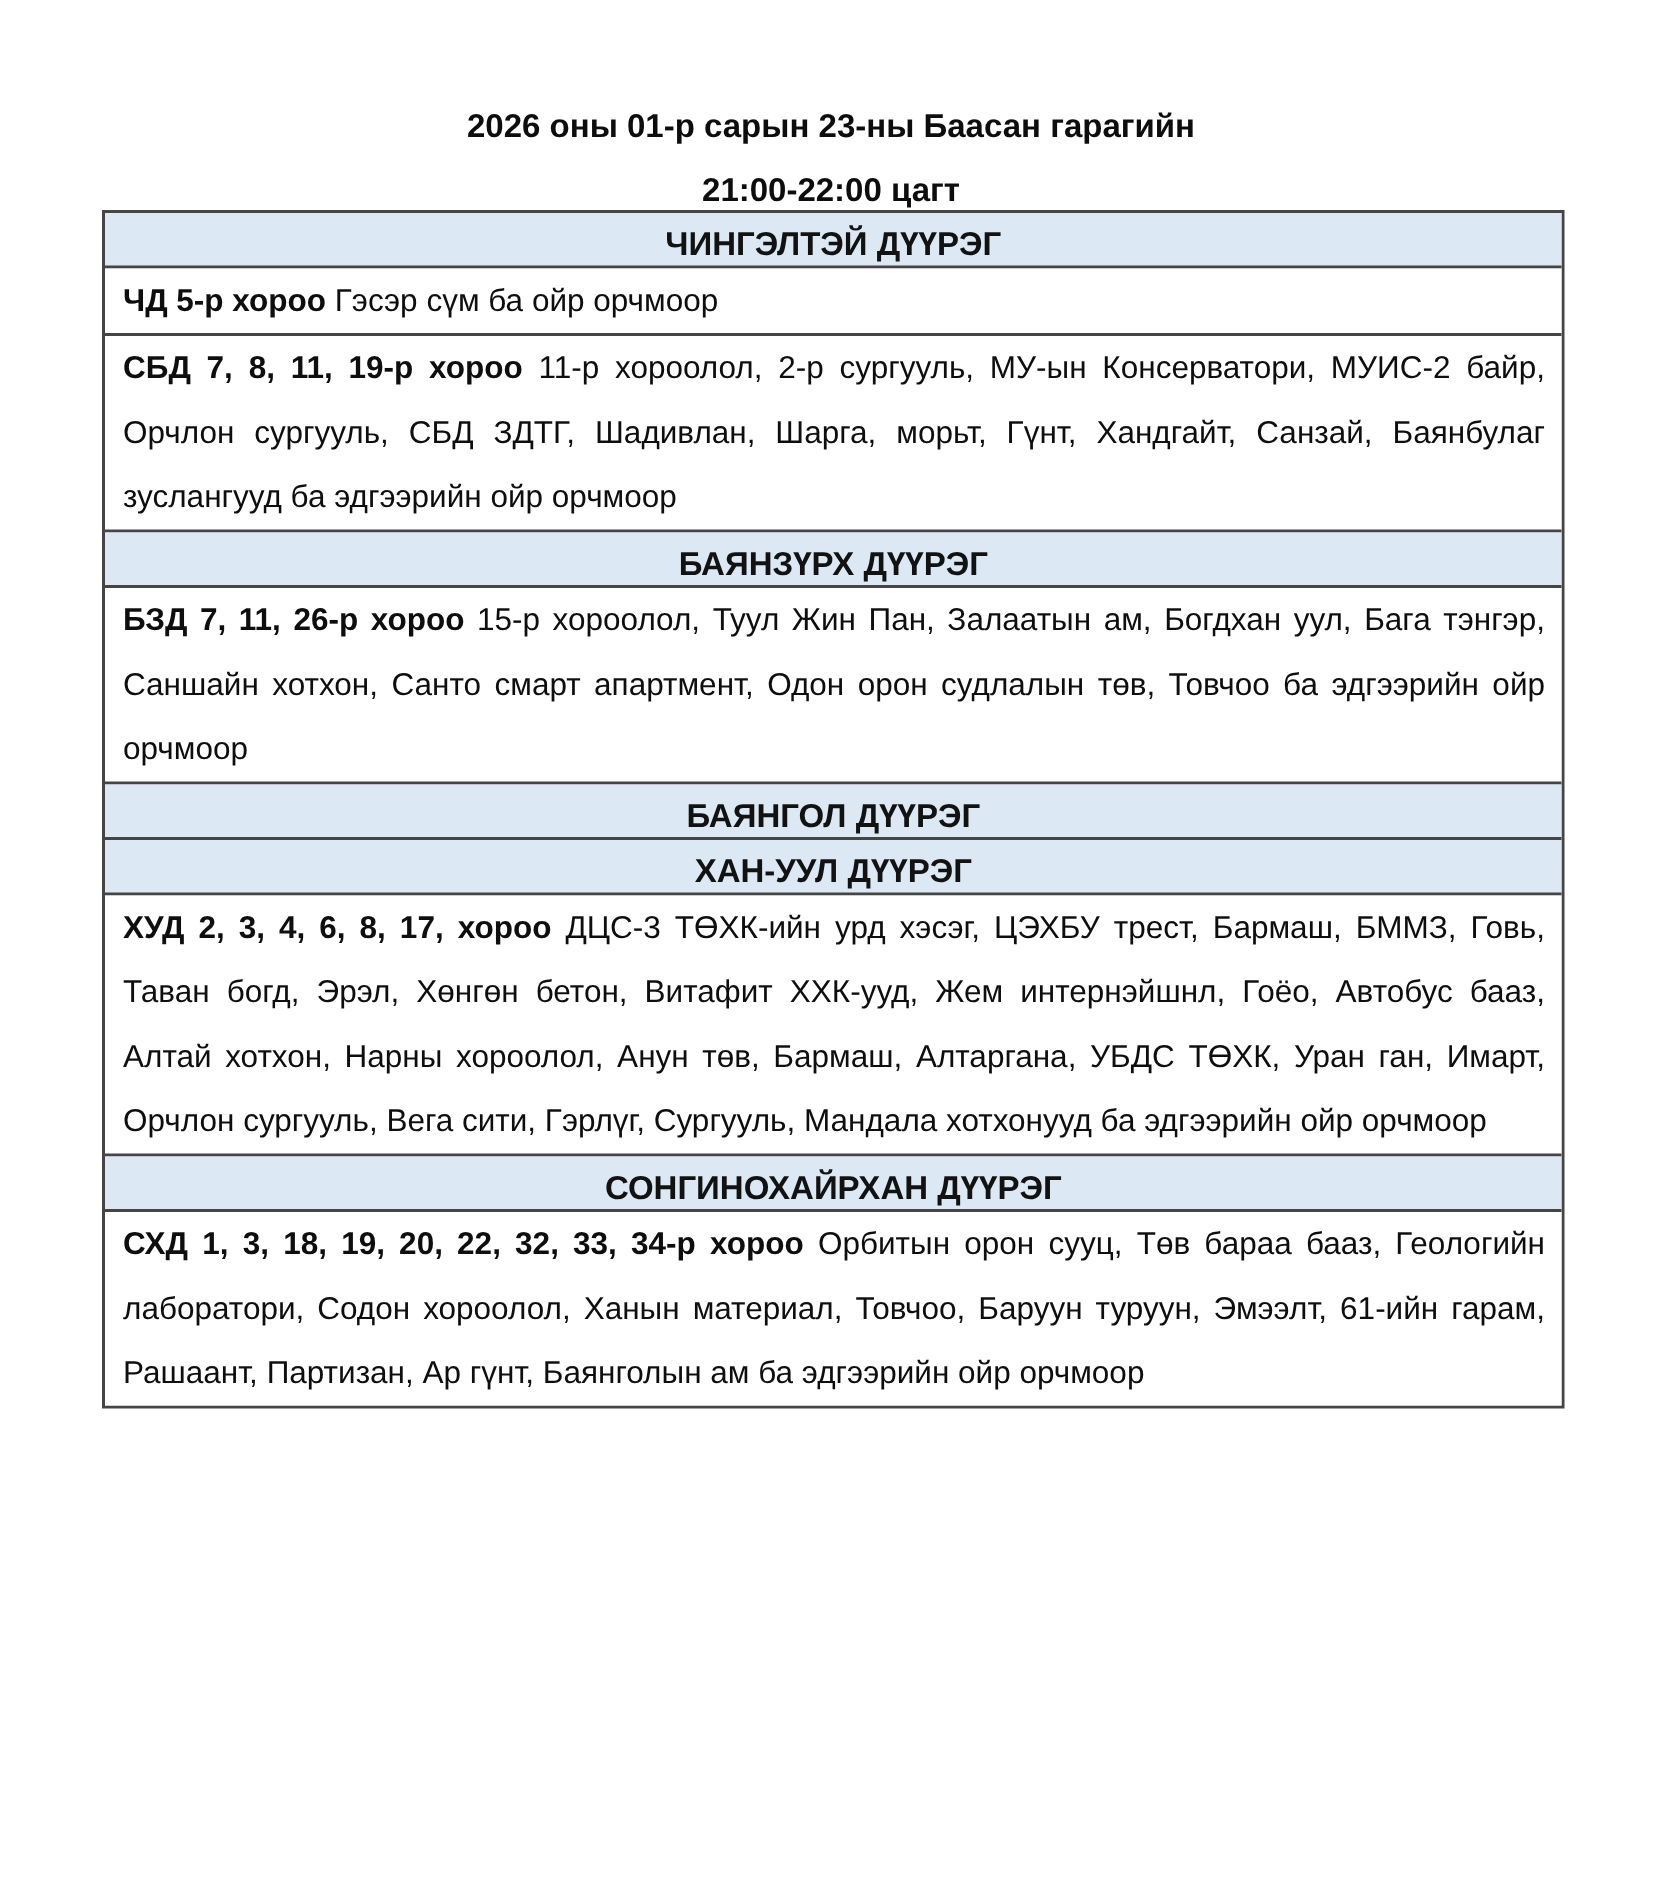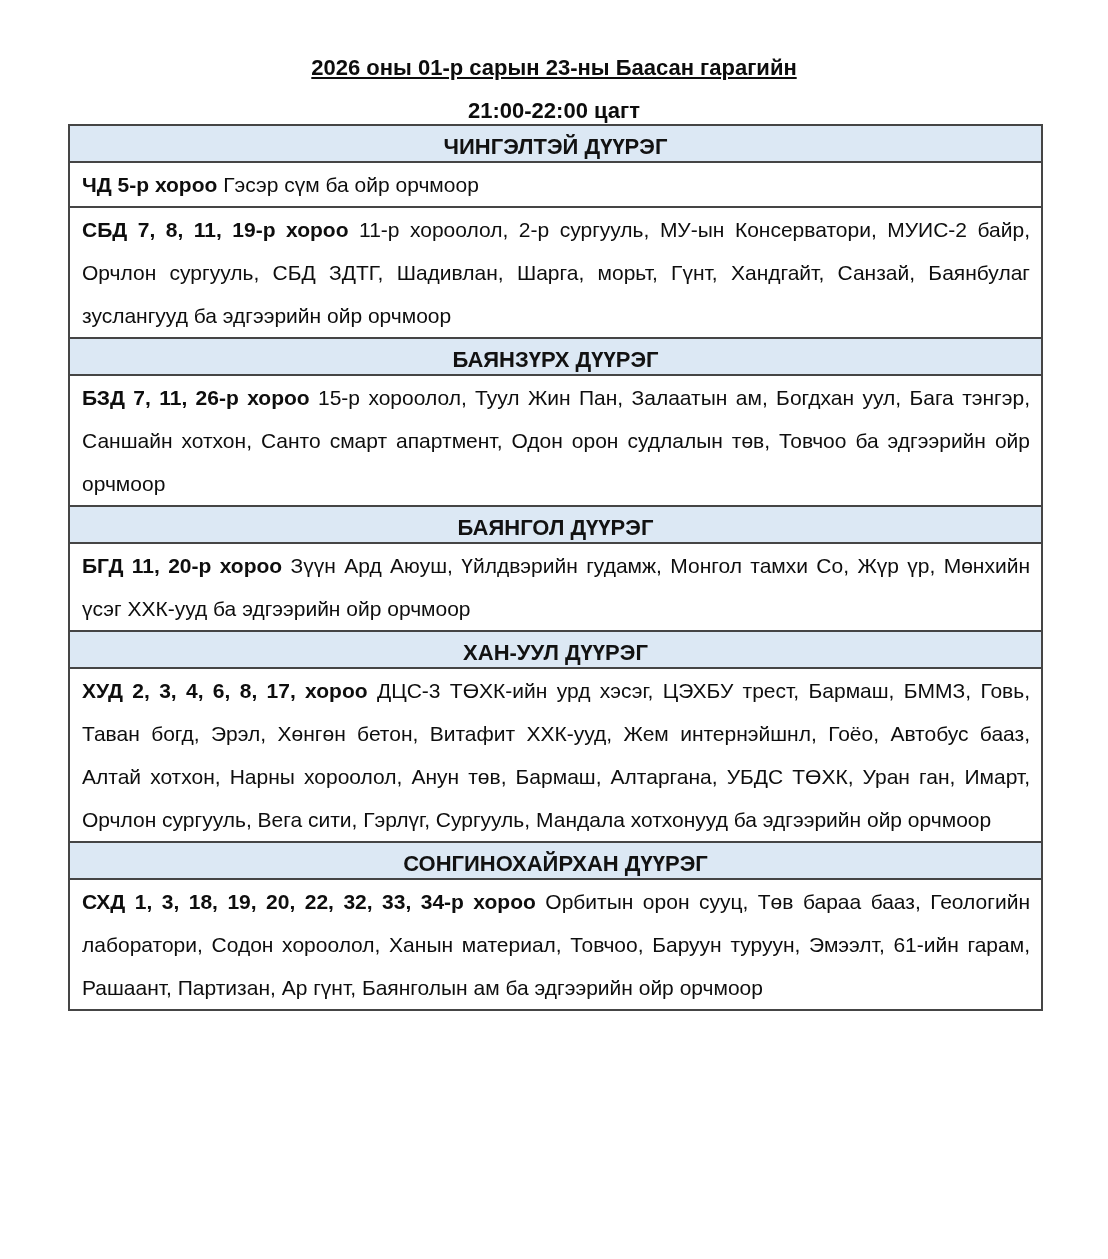--- a/index.html
+++ b/index.html
@@ -5,21 +5,21 @@
   html, body { margin:0; padding:0; }
   body {
     width:1108px; height:1259px; background:#ffffff;
     font-family:"Liberation Sans", sans-serif; color:#111;
   }
   .page { position:relative; width:1108px; height:1259px; background:#fff; overflow:hidden; }
 
   .doc-title {
     text-align:center; font-weight:bold; font-size:22px; line-height:27px; color:#0d0d0d;
   }
-  .doc-title.line1 { padding-top:54px;text-decoration:underline; }
+  .doc-title.line1 { padding-top:70px; }
   .doc-title.line2 { margin-top:16px; }
 
   .outage-table {
     margin-left:68px; width:975px; box-sizing:border-box;
     border:2px solid #454545; background:#fff;
   }
   .district-header {
     background:#dce8f4; text-align:center; font-weight:bold;
     font-size:22px; line-height:25px; padding:8px 6px 2px; color:#121212;
     border-bottom:2px solid #454545;
@@ -49,21 +49,20 @@
 
     <div class="district-header">ЧИНГЭЛТЭЙ ДҮҮРЭГ</div>
     <div class="district-row"><span class="khoroo">ЧД 5-р хороо</span> <span class="areas">Гэсэр сүм ба ойр орчмоор</span></div>
 
     <div class="district-row"><span class="khoroo">СБД 7, 8, 11, 19-р хороо</span> <span class="areas">11-р хороолол, 2-р сургууль, МУ-ын Консерватори, МУИС-2 байр, Орчлон сургууль, СБД ЗДТГ, Шадивлан, Шарга, морьт, Гүнт, Хандгайт, Санзай, Баянбулаг зуслангууд ба эдгээрийн ойр орчмоор</span></div>
 
     <div class="district-header">БАЯНЗҮРХ ДҮҮРЭГ</div>
     <div class="district-row"><span class="khoroo">БЗД 7, 11, 26-р хороо</span> <span class="areas">15-р хороолол, Туул Жин Пан,  Залаатын ам, Богдхан уул, Бага тэнгэр, Саншайн хотхон, Санто смарт апартмент, Одон орон судлалын төв, Товчоо ба эдгээрийн ойр орчмоор</span></div>
 
     <div class="district-header">БАЯНГОЛ ДҮҮРЭГ</div>
-    <div class="district-row"><span class="khoroo">БГД 11, 20-р хороо</span> <span class="areas">Зүүн Ард Аюуш, Үйлдвэрийн гудамж, Монгол тамхи Со, Жүр үр, Мөнхийн үсэг ХХК-ууд ба эдгээрийн ойр орчмоор</span></div>
 
     <div class="district-header">ХАН-УУЛ ДҮҮРЭГ</div>
     <div class="district-row"><span class="khoroo">ХУД 2, 3, 4, 6, 8, 17,  хороо</span> <span class="areas">ДЦС-3 ТӨХК-ийн урд хэсэг, ЦЭХБУ трест, Бармаш, БММЗ, Говь, Таван богд, Эрэл, Хөнгөн бетон, Витафит ХХК-ууд, Жем интернэйшнл, Гоёо, Автобус бааз, Алтай хотхон, Нарны хороолол, Анун төв, Бармаш, Алтаргана, УБДС ТӨХК, Уран ган, Имарт, Орчлон сургууль, Вега сити, Гэрлүг, Сургууль, Мандала хотхонууд ба эдгээрийн ойр орчмоор</span></div>
 
     <div class="district-header">СОНГИНОХАЙРХАН ДҮҮРЭГ</div>
     <div class="district-row"><span class="khoroo">СХД 1, 3, 18, 19, 20, 22, 32, 33, 34-р хороо</span> <span class="areas">Орбитын орон сууц, Төв бараа бааз, Геологийн лаборатори, Содон хороолол, Ханын материал, Товчоо, Баруун туруун, Эмээлт, 61-ийн гарам, Рашаант, Партизан, Ар гүнт, Баянголын ам ба эдгээрийн ойр орчмоор</span></div>
 
   </div>
 
 

